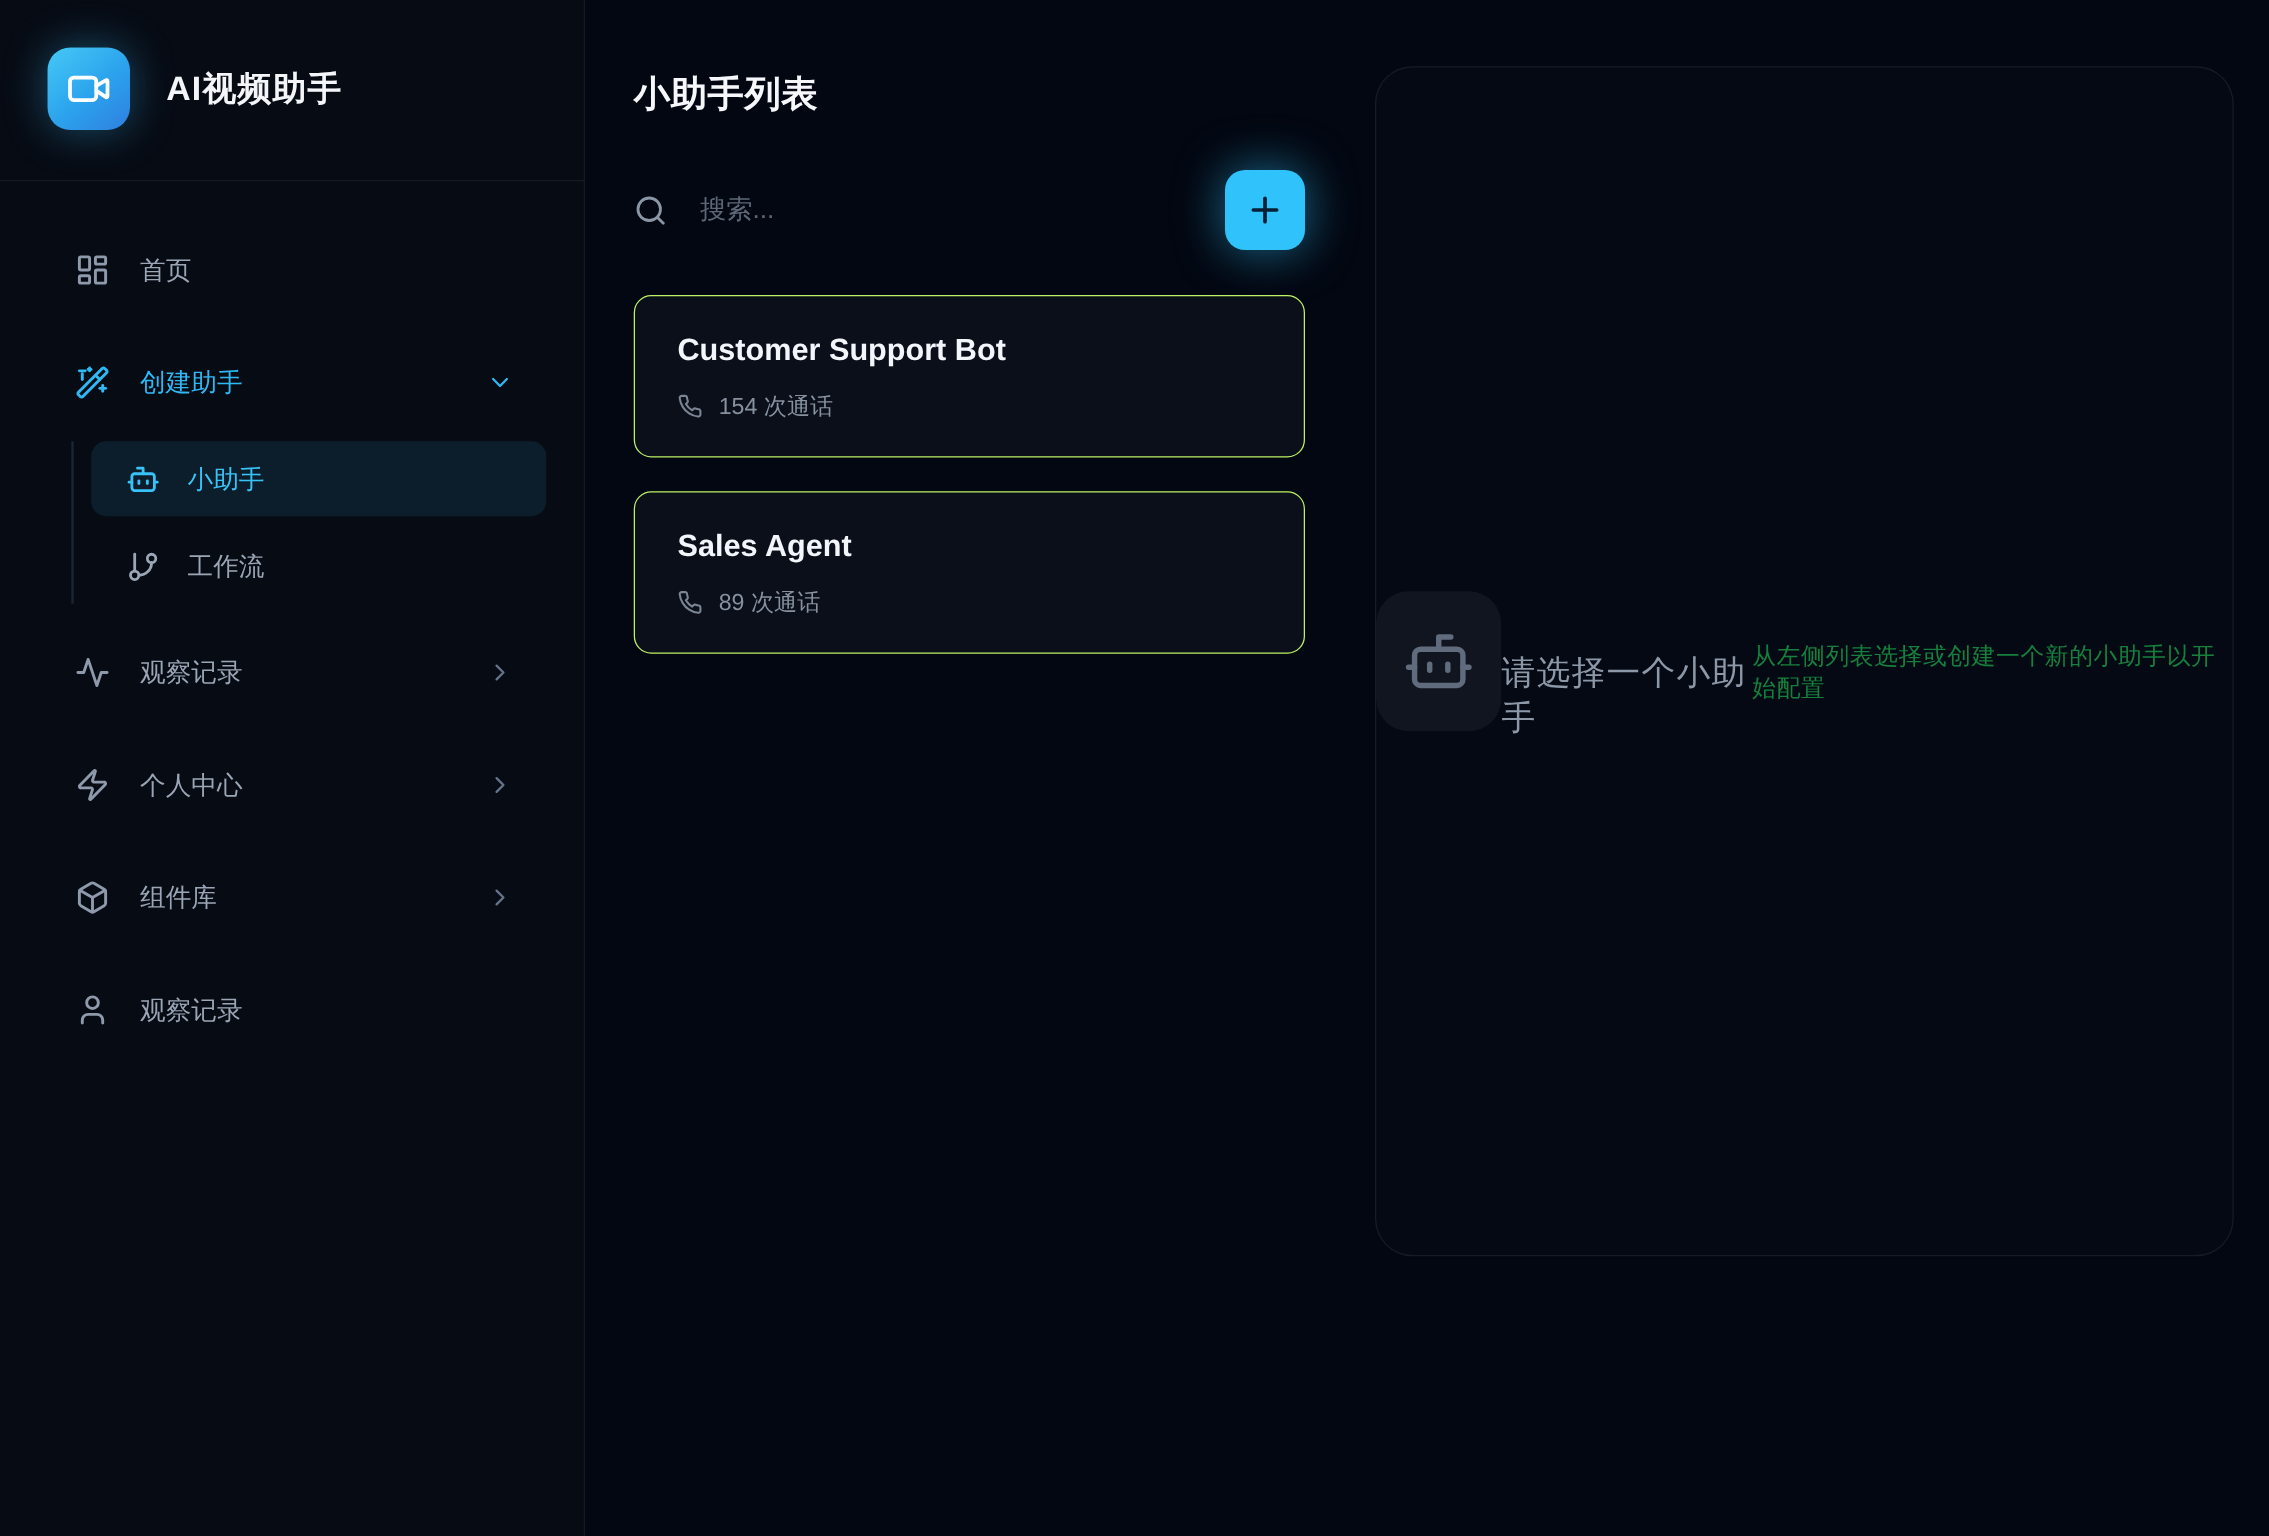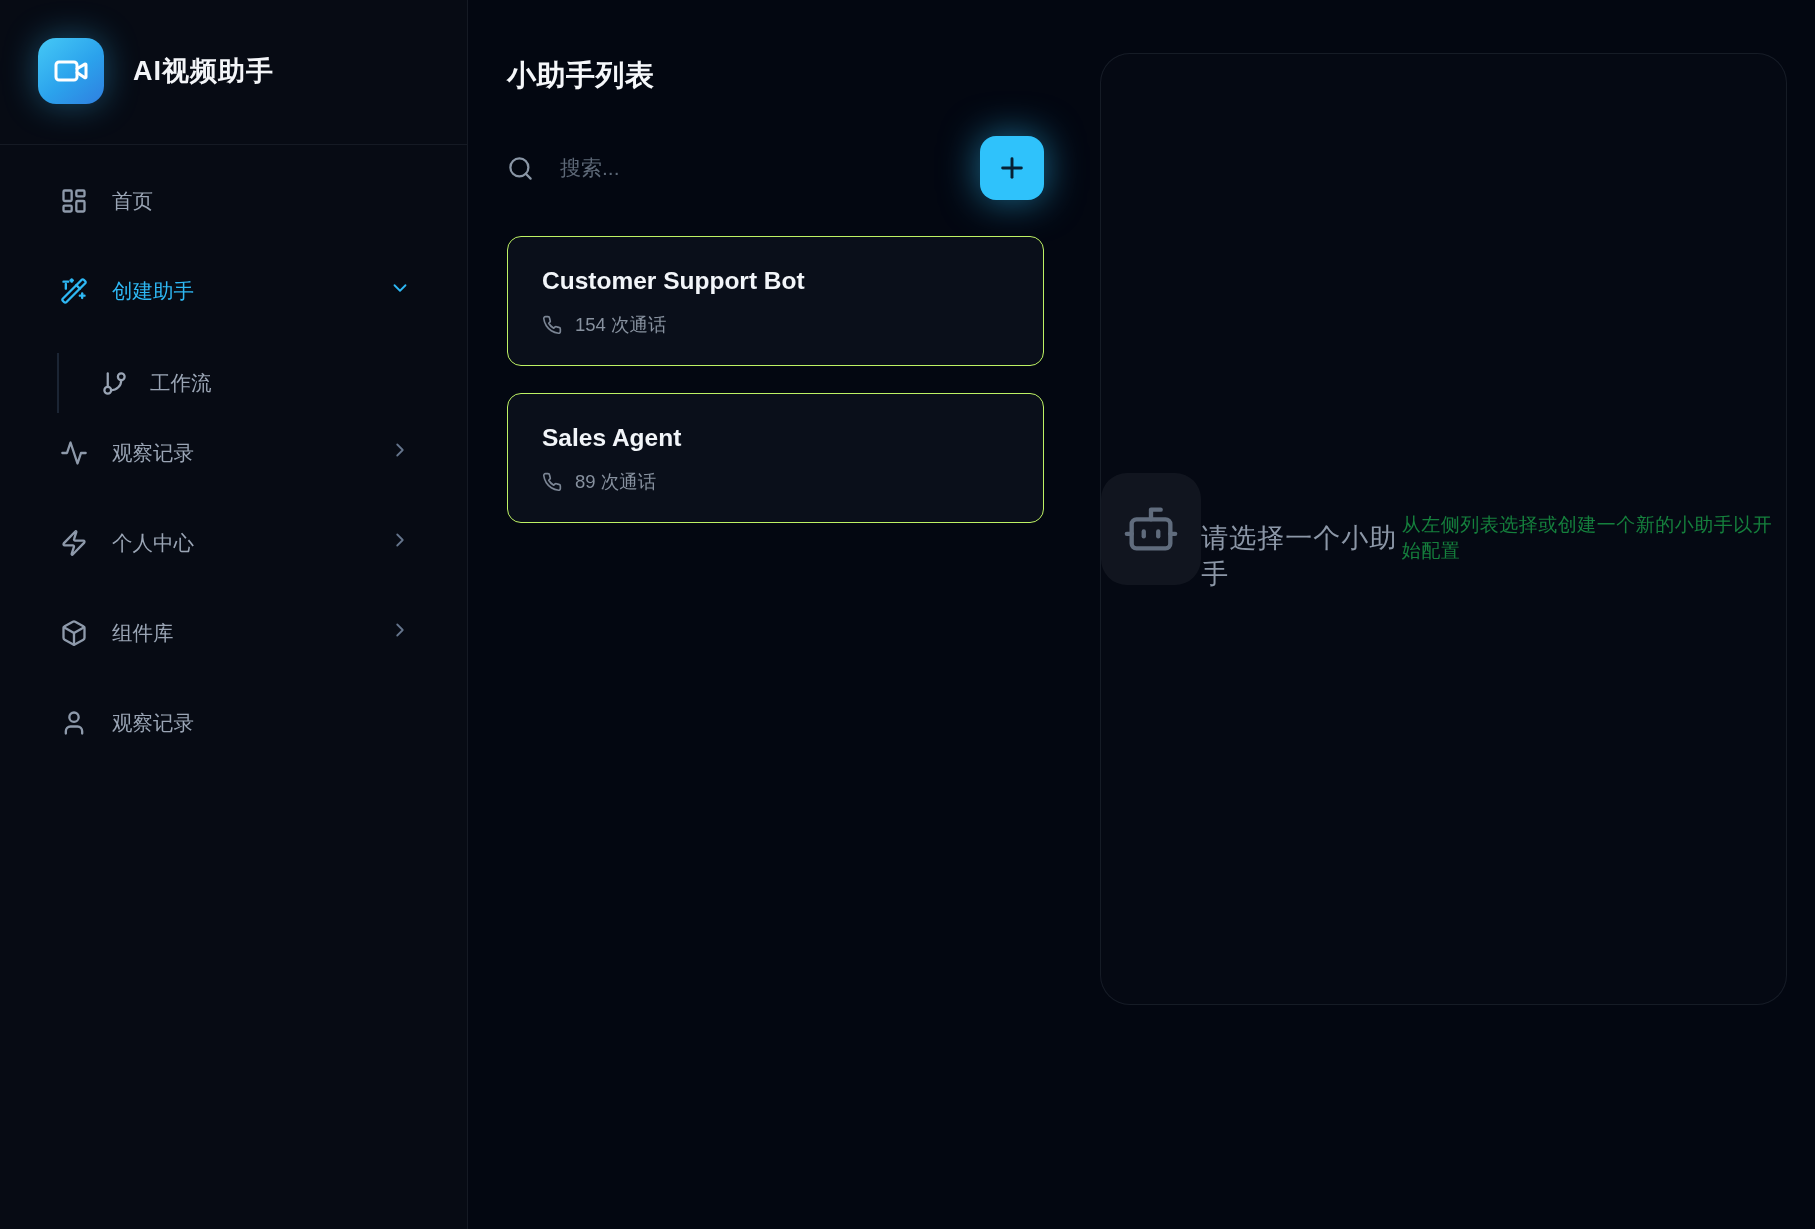--- a/index.html
+++ b/index.html
@@ -30,21 +30,21 @@
     background:linear-gradient(140deg,#45c9f6 0%,#2ba2ec 55%,#2f7fe0 100%);
     display:flex; align-items:center; justify-content:center;
     box-shadow:0 0 34px rgba(56,189,248,0.38);
     flex-shrink:0;
   }
   .logo-badge svg { width:36px; height:36px; color:#ffffff; }
   .logo-title { font-size:27px; font-weight:bold; color:#f3f5f8; letter-spacing:1px; white-space:nowrap; }
 
   .nav { padding:42px 30px 0 30px; display:flex; flex-direction:column; }
   .nav-item {
-    display:flex; 
+    display:flex; align-items:center;
     height:58px; padding:0 26px 0 30px;
     border-radius:12px;
     color:#9aa5b5; font-size:20.5px;
     cursor:pointer; white-space:nowrap;
   }
   .nav-item + .nav-item { margin-top:32px; }
   .nav-item .nicon { width:28px; height:28px; margin-right:24px; flex-shrink:0; color:#8e9aab; }
   .nav-item .nicon svg { width:100%; height:100%; }
   .nav-item .chev { margin-left:auto; width:22px; height:22px; color:#64748b; }
   .nav-item .chev svg { width:100%; height:100%; }
@@ -181,20 +181,33 @@
       </span>
       <span>创建助手</span>
       <span class="chev">
         <svg viewBox="0 0 24 24" fill="none" stroke="currentColor" stroke-width="2" stroke-linecap="round" stroke-linejoin="round">
             <path d="m6 9 6 6 6-6"></path>
           </svg>
       </span>
     </div>
 
     <div class="submenu">
+      <div class="sub-item selected">
+        <span class="nicon">
+          <svg viewBox="0 0 24 24" fill="none" stroke="currentColor" stroke-width="2" stroke-linecap="round" stroke-linejoin="round">
+            <path d="M12 8V4H8"></path>
+              <rect width="16" height="12" x="4" y="8" rx="2"></rect>
+            <path d="M2 14h2"></path>
+              <path d="M20 14h2"></path>
+              <path d="M15 13v2"></path>
+              <path d="M9 13v2"></path>
+          </svg>
+        </span>
+        <span>小助手</span>
+      </div>
       <div class="sub-item">
         <span class="nicon">
           <svg viewBox="0 0 24 24" fill="none" stroke="currentColor" stroke-width="2" stroke-linecap="round" stroke-linejoin="round">
             <line x1="6" x2="6" y1="3" y2="15"></line>
               <circle cx="18" cy="6" r="3"></circle>
               <circle cx="6" cy="18" r="3"></circle>
               <path d="M18 9a9 9 0 0 1-9 9"></path>
           </svg>
         </span>
         <span>工作流</span>

